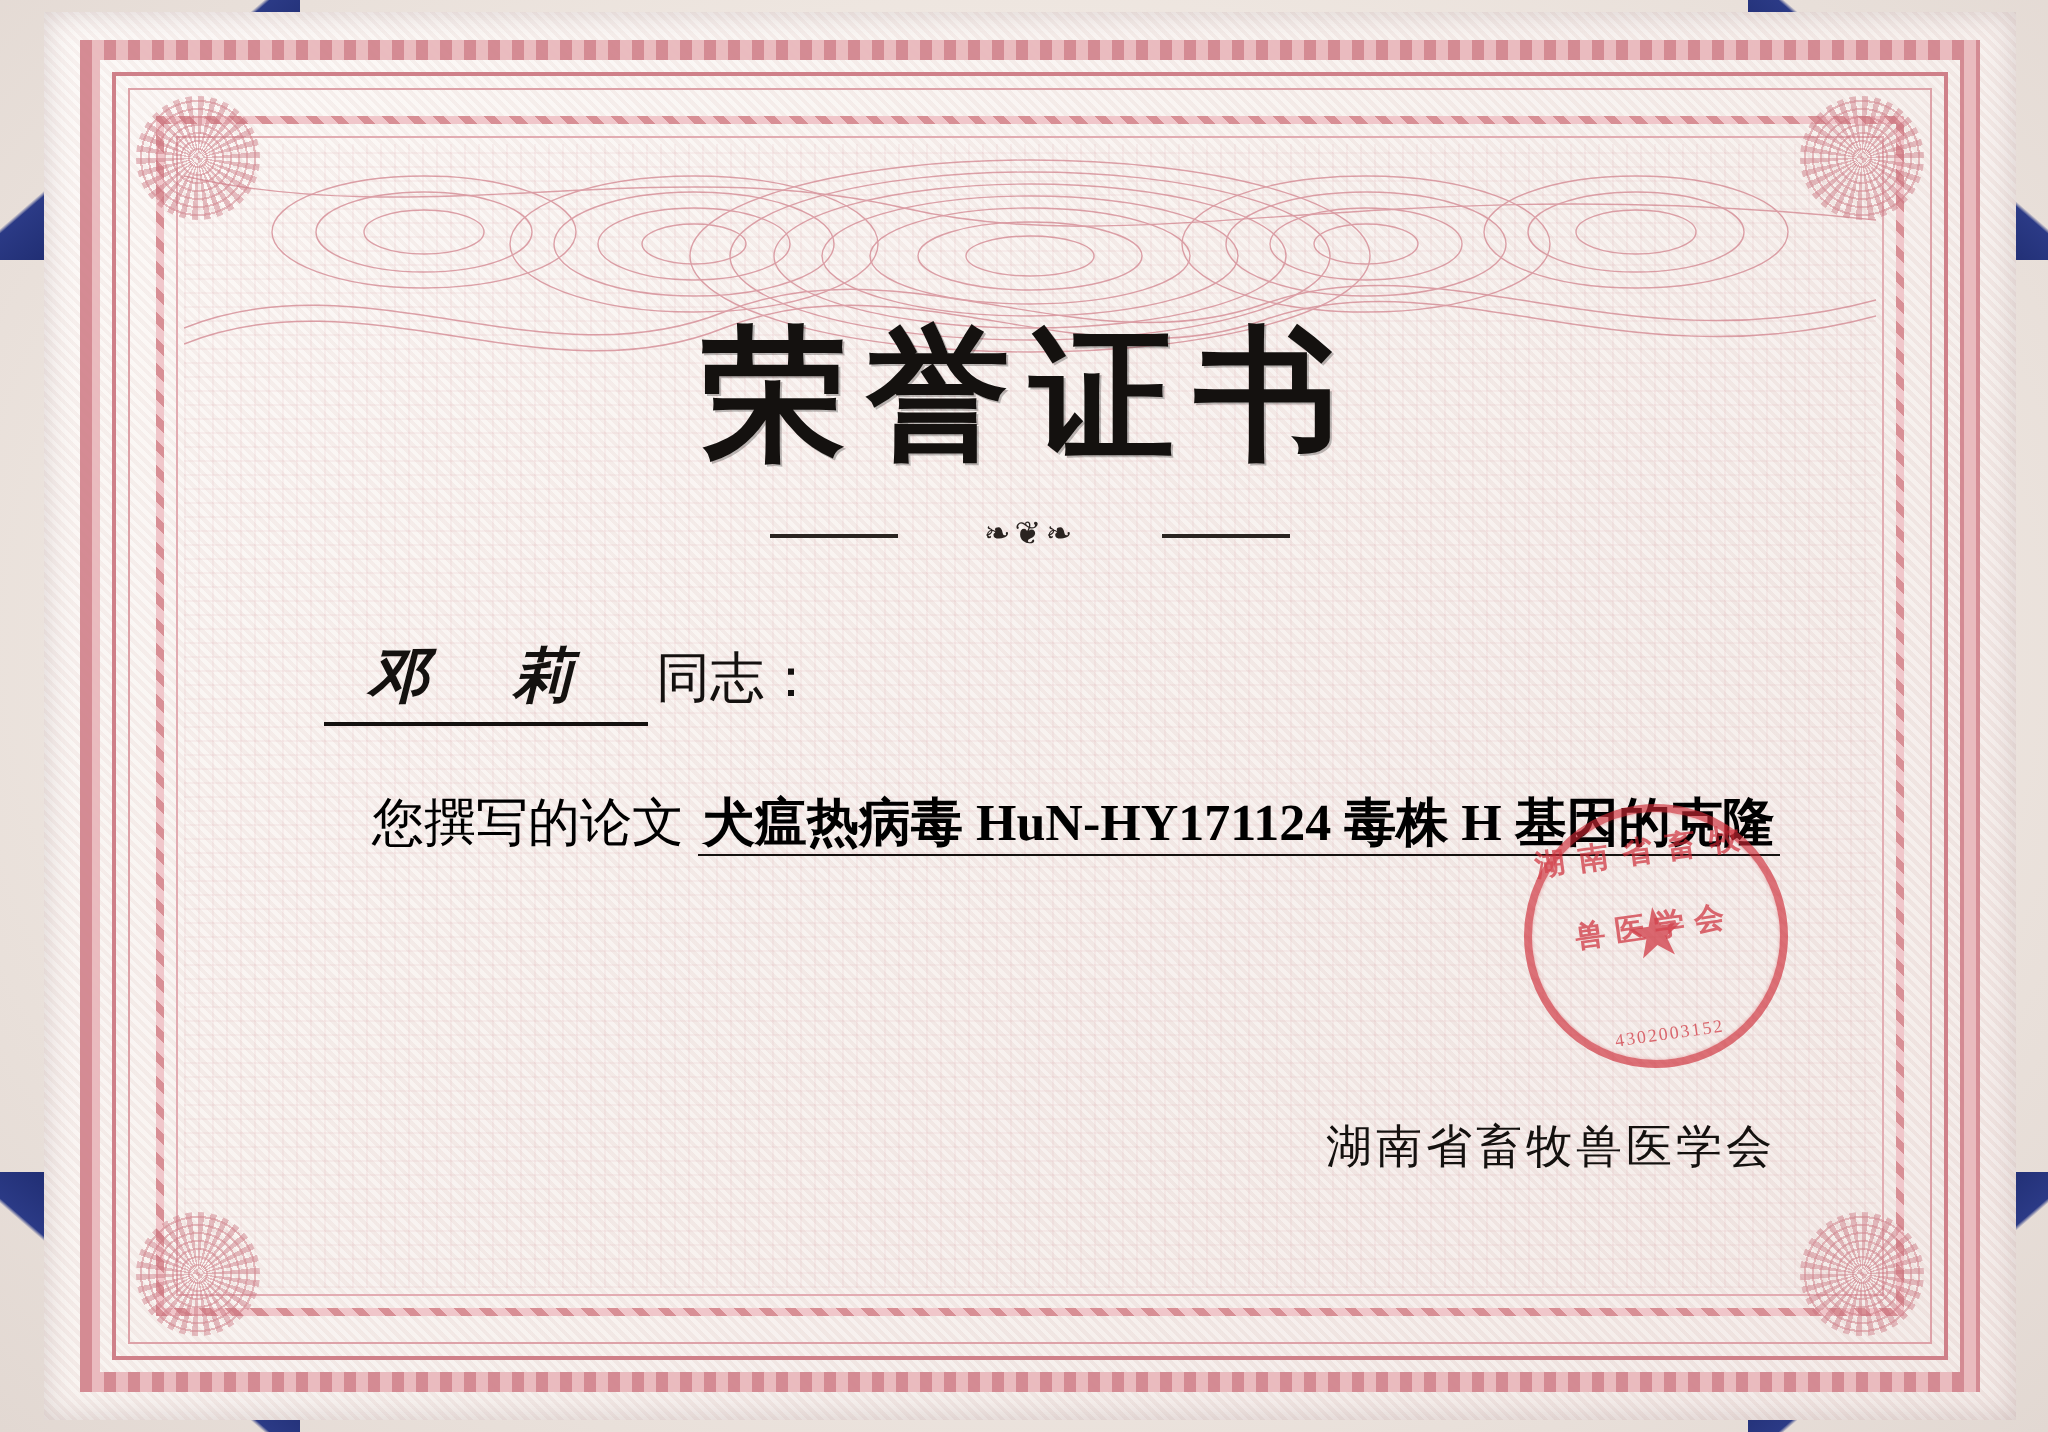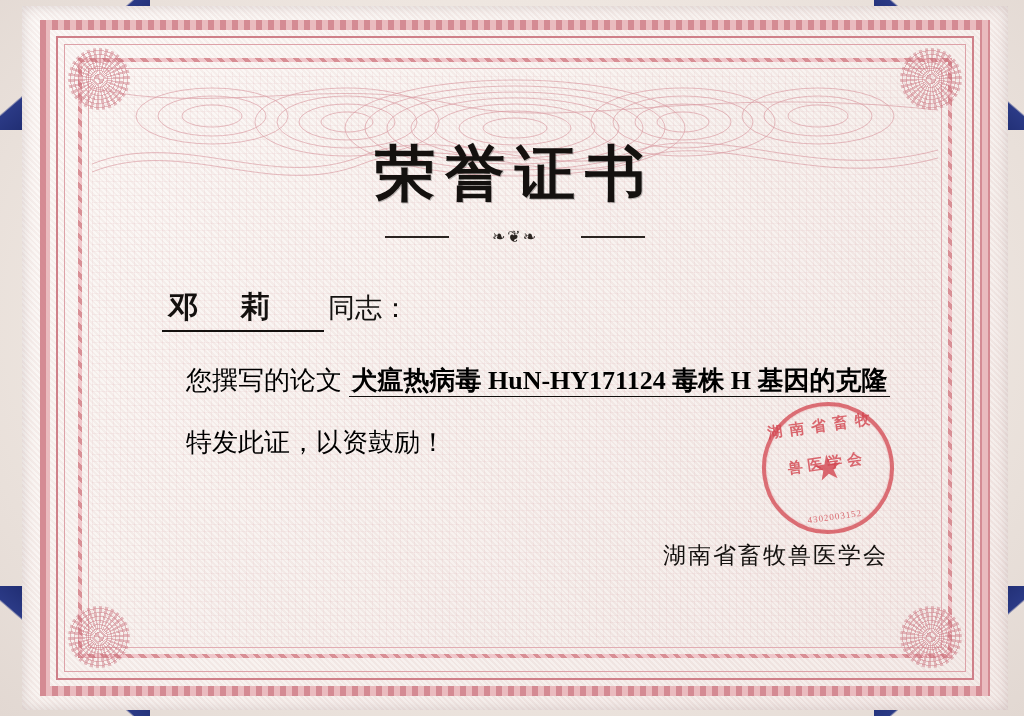--- a/index.html
+++ b/index.html
@@ -80,59 +80,59 @@
       repeating-linear-gradient(0deg, rgba(214,150,158,.10) 0 1px, rgba(255,255,255,0) 1px 7px),
       repeating-linear-gradient(90deg, rgba(214,150,158,.10) 0 1px, rgba(255,255,255,0) 1px 7px);
     pointer-events:none;
   }
 
   
   #content{position:absolute;left:96px;top:120px;right:96px;bottom:80px;}
 
   #title{
     text-align:center;font-family:"DejaVu Serif", serif;font-weight:700;
-    font-size:60px;letter-spacing:10px;color:#14110f;margin-top:8px;
+    font-size:72px;letter-spacing:10px;color:#14110f;margin-top:24px;
     text-shadow:1px 1px 0 rgba(0,0,0,.25);
   }
   #subtitle{
     text-align:center;font-family:"Liberation Serif", serif;
     font-size:17px;letter-spacing:3px;color:#1a1714;margin-top:8px;font-weight:700;
   }
   #divider{
     margin:12px auto 0;width:260px;height:20px;position:relative;
   }
   #divider .ln{position:absolute;top:9px;height:2px;background:#2a2320;width:64px;}
   #divider .ln.l{left:0}
   #divider .ln.r{right:0}
   #divider .orn{
     position:absolute;left:50%;top:0;transform:translateX(-50%);
     font-size:16px;color:#2a2320;letter-spacing:2px;line-height:20px;
   }
 
   .row{color:#14110f;}
   #nameline{margin-top:40px;font-size:30px;padding-left:44px;}
   #nameline .nm{
-    display:inline-block;min-width:150px;
+    display:inline-block;min-width:150px;text-align:center;
     border-bottom:2px solid #14110f;font-weight:700;letter-spacing:16px;
-    font-family:"DejaVu Serif", serif;padding:0 6px 2px 6px;
+    font-family:"DejaVu Serif", serif;padding:0 6px 2px 6px;font-style:italic;
   }
   #nameline .cm{font-size:27px;margin-left:4px;margin-top:28px;}
 
   #body{margin-top:26px;font-size:26px;line-height:1.75;}
   #body p{margin:16px;}
   #p1{text-indent:52px;}
   .ul{border-bottom:1.6px solid #14110f;padding:0 3px 1px 3px;}
   .bold{font-weight:700;}
   .award{font-weight:700;letter-spacing:6px;font-family:"DejaVu Serif", serif;}
   #p2{margin-top:14px;}
   #p3{margin-top:16px;text-indent:52px;}
 
   
   #signblock{
-    position:absolute;right:24px;bottom:52px;text-align:center;
+    position:absolute;right:24px;bottom:34px;text-align:center;
     font-size:23px;color:#14110f;line-height:1.9;letter-spacing:2px;
   }
 
   
   #seal{
     position:absolute;right:18px;bottom:96px;width:124px;height:124px;
     border-radius:50%;border:4px solid rgba(205,40,52,.75);
     color:rgba(205,40,52,.8);
     transform:rotate(-8deg);
     box-shadow:0 0 2px rgba(205,40,52,.4) inset;
@@ -221,21 +221,20 @@
 
       <div id="nameline" class="row">
         <span class="nm">邓 莉</span><span class="cm">同志：</span>
       </div>
 
       <div id="body">
         <p id="p1">
           <span>您撰写的论文</span>
           <span class="ul bold">犬瘟热病毒 HuN-HY171124 毒株 H 基因的克隆</span>
         </p>
-        <p id="p3">特发此证，以资鼓励！</p>
       </div>
 
       <div id="seal">
         <div class="arcTop">湖南省畜牧</div>
         <div class="mid">兽医学会</div>
         <div class="star">★</div>
         <div class="arcBottom">4302003152</div>
       </div>
 
       <div id="signblock">

